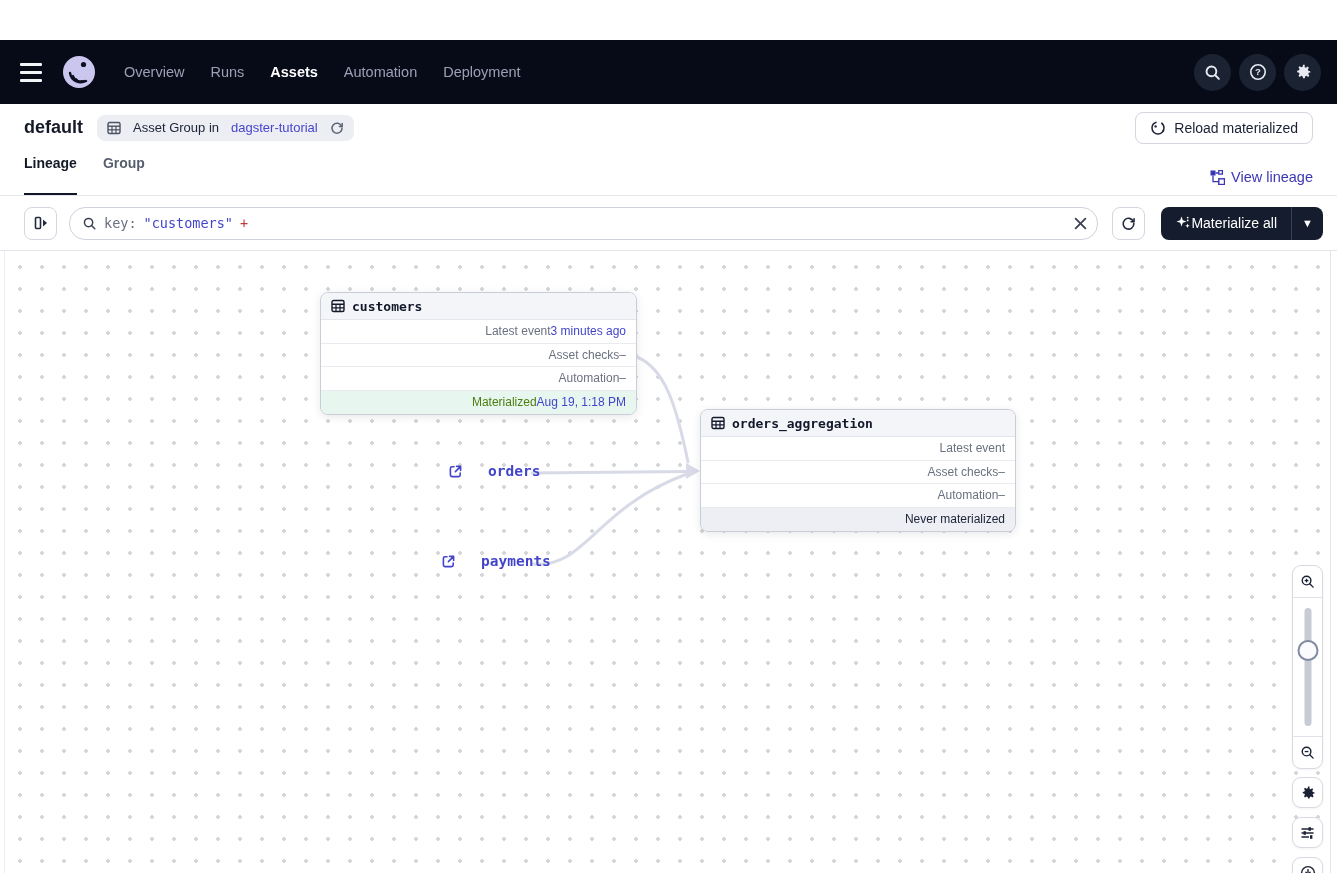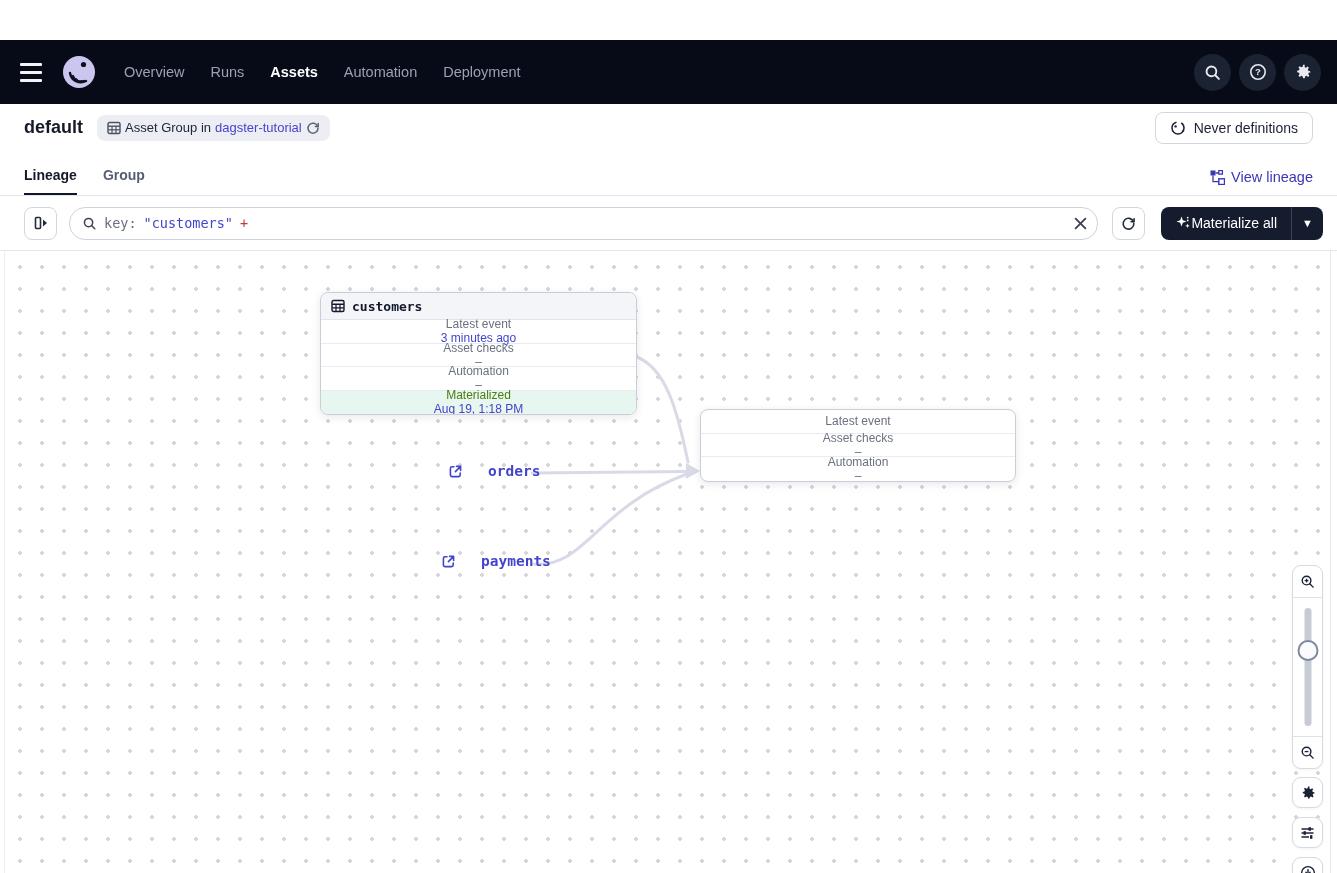--- a/index.html
+++ b/index.html
@@ -15,26 +15,26 @@
   .navlinks { display: flex; align-items: center; gap: 26px; }
   .navlink { color: #9aa1b5; font-size: 14.5px; font-weight: 500; cursor: pointer; }
   .navlink.active { color: #ffffff; font-weight: 700; }
   .topnav-right { margin-left: auto; display: flex; align-items: center; gap: 8px; }
   .nav-icon-btn { width: 37px; height: 37px; border-radius: 50%; background: #1b2232; display: flex; align-items: center; justify-content: center; color: #e8eaf1; cursor: pointer; }
 
   
   .header-section { background: #fff; padding: 0 24px; border-bottom: 1px solid #e4e6ec; }
   .title-row { display: flex; align-items: center; height: 47px; }
   .page-title { font-size: 18px; font-weight: 700; color: #161a28; margin-right: 14px; }
-  .group-badge { display: inline-flex; align-items: center; gap: 4px; background: #eceef3; border-radius: 8px; height: 26px; padding: 0 10px; font-size: 13px; color: #20263a; }
+  .group-badge { display: inline-flex; align-items: center; gap: 12px; background: #eceef3; border-radius: 8px; height: 26px; padding: 0 10px; font-size: 13px; color: #20263a; }
   .group-badge .badge-link { color: #4744cd; cursor: pointer; }
   .badge-sync { color: #5b6272; cursor: pointer; display: flex; }
   .reload-btn { margin-left: auto; display: inline-flex; align-items: center; gap: 8px; height: 32px; padding: 0 14px; border: 1px solid #d3d6df; border-radius: 8px; background: #fff; font-size: 14px; color: #1b2134; cursor: pointer; }
   .tabs-row { display: flex; align-items: flex-end; height: 44px; }
-  .tab { font-size: 14px; font-weight: 600; color: #141927; padding-bottom: 10px; margin-right: 26px; cursor: pointer; border-bottom: 2px solid transparent; }
+  .tab { font-size: 14px; font-weight: 600; color: #141927; padding-bottom: 22px; margin-right: 26px; cursor: pointer; border-bottom: 2px solid transparent; }
   .tab.active { border-bottom-color: #11162a; }
   .tab.inactive { color: #575e70; font-weight: 600; }
   .view-lineage { margin-left: auto; display: inline-flex; align-items: center; gap: 6px; color: #3b36b3; font-size: 14.5px; padding-bottom: 10px; cursor: pointer; }
 
   
   .toolbar { height: 55px; background: #fff; border-bottom: 1px solid #e4e6ec; display: flex; align-items: center; padding: 0 14px 0 24px; gap: 12px; }
   .collapse-btn { width: 33px; height: 33px; border: 1px solid #d3d6df; border-radius: 8px; background: #fff; display: flex; align-items: center; justify-content: center; color: #232a3e; cursor: pointer; flex: none; }
   .search-box { flex: 1; height: 33px; border: 1px solid #ced2dc; border-radius: 16px; display: flex; align-items: center; padding: 0 10px 0 12px; gap: 7px; background: #fff; cursor: text; }
   .search-box .mono { font-family: "DejaVu Sans Mono", monospace; font-size: 13.5px; }
   .tok-key { color: #6a7080; }
@@ -48,21 +48,21 @@
 
   
   .canvas { position: relative; height: 649px; background: #fff; overflow: hidden;
     background-image: radial-gradient(circle, #d5d6da 1.6px, transparent 1.8px);
     background-size: 22px 22px; background-position: 9px 5px; padding-left: 32px; }
   .edge-layer { position: absolute; inset: 0; pointer-events: none; }
 
   .asset-node { position: absolute; background: #fff; border: 1px solid #c9cdd8; border-radius: 8px; box-shadow: 0 2px 8px rgba(20,26,46,0.10); overflow: hidden; cursor: pointer; }
   .asset-node .node-header { height: 27px; display: flex; align-items: center; gap: 7px; padding: 0 10px; background: #f4f5f8; border-bottom: 1px solid #e3e5ec; color: #13182a; }
   .node-title { font-family: "DejaVu Sans Mono", monospace; font-size: 13px; font-weight: 700; }
-  .node-row { height: 23.5px; display: flex; align-items: center; justify-content: center; padding: 0 10px; font-size: 12px; border-bottom: 1px solid #e9ebf1; flex-direction: column; }
+  .node-row { height: 23.5px; display: flex; align-items: center; justify-content: flex-end; padding: 0 10px; font-size: 12px; border-bottom: 1px solid #e9ebf1; }
   .node-row:last-child { border-bottom: none; }
   .row-label { color: #6b7180; }
   .row-value { color: #6b7180; }
   .row-value.link { color: #4245cb; }
   .node-row.materialized { background: #e7f6ee; }
   .node-row.materialized .row-label { color: #4d7c0f; }
   .node-row.materialized .row-value { color: #4245cb; }
   .node-row.never { background: #edeff4; }
   .node-row.never .row-label { color: #20263a; }
 
@@ -145,21 +145,21 @@
             <path d="M12.2 2.6 v2.8 h-2.8" stroke="currentColor" stroke-width="1.5" fill="none" stroke-linecap="round" stroke-linejoin="round"></path>
           </svg>
       </span>
     </span>
     <button class="reload-btn">
       <svg width="16" height="16" viewBox="0 0 16 16">
           <circle cx="8" cy="8" r="6" stroke="#1b2134" stroke-width="1.5" fill="none" stroke-dasharray="26 5"></circle>
           <circle cx="5.6" cy="6.4" r="1.2" fill="#1b2134"></circle>
           <path d="M12.6 9.6 l1.8 1.4 -2.2 .9z" fill="#1b2134"></path>
         </svg>
-      <span>Never definitions</span>
+      <span>Reload materialized</span>
     </button>
   </div>
   <div class="tabs-row">
     <span class="tab active">Lineage</span>
     <span class="tab inactive">Group</span>
     <span class="view-lineage">
       <svg width="15" height="15" viewBox="0 0 15 15">
           <rect x="0.5" y="0.5" width="5" height="5" fill="#3b36b3"></rect>
           <rect x="8.8" y="8.8" width="5.7" height="5.7" stroke="#3b36b3" stroke-width="1.4" fill="none"></rect>
           <rect x="8.8" y="0.5" width="3.6" height="3.6" stroke="#3b36b3" stroke-width="1.3" fill="none"></rect>
@@ -246,31 +246,45 @@
       <span class="row-label">Automation</span>
       <span class="row-value">–</span>
     </div>
     <div class="node-row materialized">
       <span class="row-label">Materialized</span>
       <span class="row-value">Aug 19, 1:18 PM</span>
     </div>
   </div>
 
   <div class="asset-node" style="left:700px; top:158px; width:316px;">
+    <div class="node-header">
+      <svg width="14" height="14" viewBox="0 0 14 14">
+          <rect x="1" y="1.5" width="12" height="11" rx="1.5" stroke="#13182a" stroke-width="1.4" fill="none"></rect>
+          <line x1="1" y1="5.2" x2="13" y2="5.2" stroke="#13182a" stroke-width="1.4"></line>
+          <line x1="5" y1="5.2" x2="5" y2="12.5" stroke="#13182a" stroke-width="1.2"></line>
+          <line x1="9" y1="5.2" x2="9" y2="12.5" stroke="#13182a" stroke-width="1.2"></line>
+          <line x1="1" y1="8.8" x2="13" y2="8.8" stroke="#13182a" stroke-width="1.2"></line>
+        </svg>
+      <span class="node-title">orders_aggregation</span>
+    </div>
     <div class="node-row">
       <span class="row-label">Latest event</span>
       <span class="row-value"></span>
     </div>
     <div class="node-row">
       <span class="row-label">Asset checks</span>
       <span class="row-value">–</span>
     </div>
     <div class="node-row">
       <span class="row-label">Automation</span>
       <span class="row-value">–</span>
+    </div>
+    <div class="node-row never">
+      <span class="row-label">Never materialized</span>
+      <span class="row-value"></span>
     </div>
   </div>
 
   <div class="external-asset" style="left:448px; top:212px;">
     <svg width="15" height="15" viewBox="0 0 15 15">
         <path d="M6 2.8 H4 A1.6 1.6 0 0 0 2.4 4.4 V11 A1.6 1.6 0 0 0 4 12.6 H10.6 A1.6 1.6 0 0 0 12.2 11 V9" stroke="#4245cb" stroke-width="1.6" fill="none" stroke-linecap="round"></path>
         <path d="M8.6 2.4 H12.6 V6.4 M12.4 2.6 L7.4 7.6" stroke="#4245cb" stroke-width="1.6" fill="none" stroke-linecap="round" stroke-linejoin="round"></path>
       </svg>
     <span>orders</span>
   </div>

